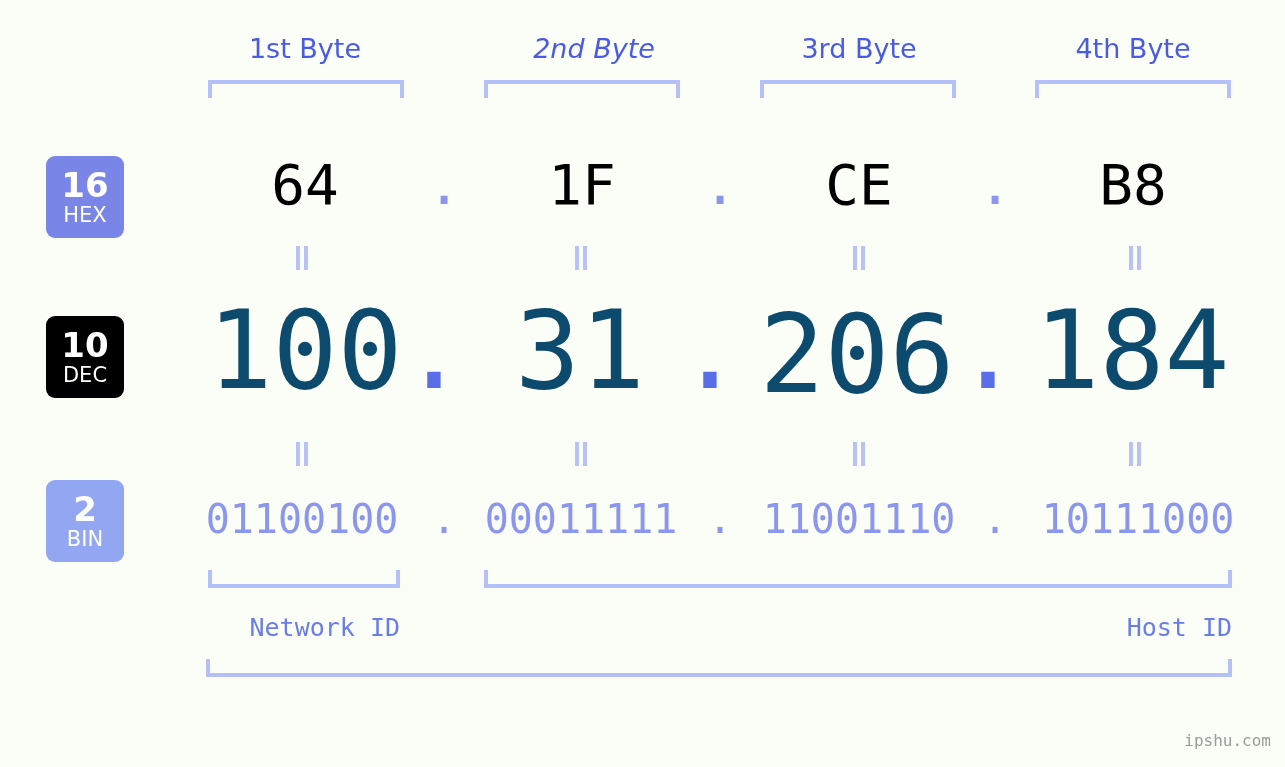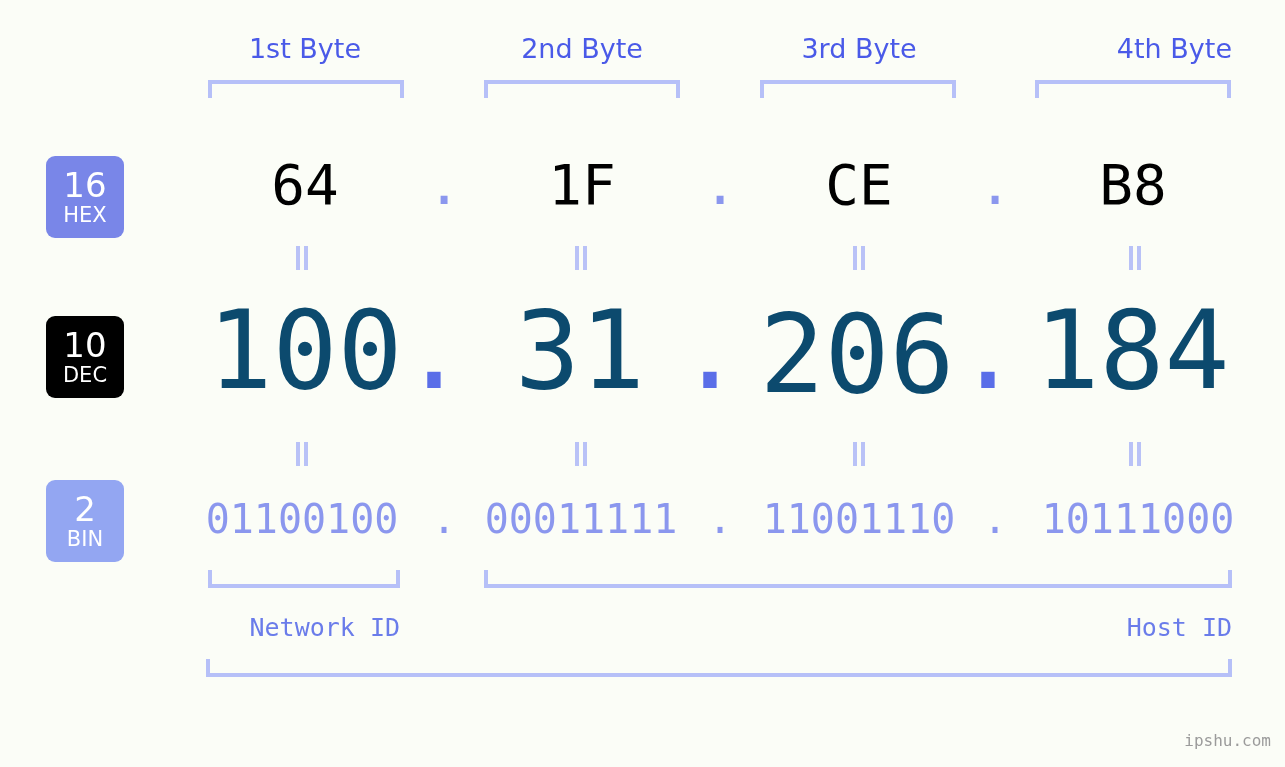--- a/index.html
+++ b/index.html
@@ -41,21 +41,21 @@
   
   .badge {
     position:absolute; left:46px; width:78px; height:82px;
     border-radius:9px;
     display:flex; flex-direction:column;
     align-items:center; justify-content:center;
     color:#ffffff; line-height:1;
   }
   .badge .num {
     font-family:"DejaVu Sans", sans-serif;
-    font-size:34px; font-weight:400; line-height:1.05;
+    font-size:34px; font-weight:700; line-height:1.05;
   }
   .badge .nm {
     font-family:"DejaVu Sans", sans-serif;
     font-size:21px; font-weight:400; margin-top:2px;
   }
 
   .hex-cell, .bin-cell, .dec-cell {
     position:absolute; text-align:center;
     font-family:"DejaVu Sans Mono", monospace;
     white-space:nowrap;
@@ -104,23 +104,23 @@
     font-family:"DejaVu Sans Mono", monospace;
     font-size:16px; color:#9b9b9b;
   }
 </style>
 </head>
 <body>
 
 <div id="stage">
 
   <div class="byte-label" style="left:206px; width:198px;">1st Byte</div>
-  <div class="byte-label" style="left:483px; width:198px;">2nd Byte</div>
+  <div class="byte-label" style="left:495px; width:198px;font-style:italic;">2nd Byte</div>
   <div class="byte-label" style="left:760px; width:198px;">3rd Byte</div>
-  <div class="byte-label" style="left:1034px; width:198px;text-align:right;">4th Byte</div>
+  <div class="byte-label" style="left:1034px; width:198px;">4th Byte</div>
 
   <div class="bracket-top" style="left:208px; width:196px; top:80px;">
     <span class="tick l"></span>
     <span class="tick r"></span>
   </div>
   <div class="bracket-top" style="left:484px; width:196px; top:80px;">
     <span class="tick l"></span>
     <span class="tick r"></span>
   </div>
   <div class="bracket-top" style="left:760px; width:196px; top:80px;">

